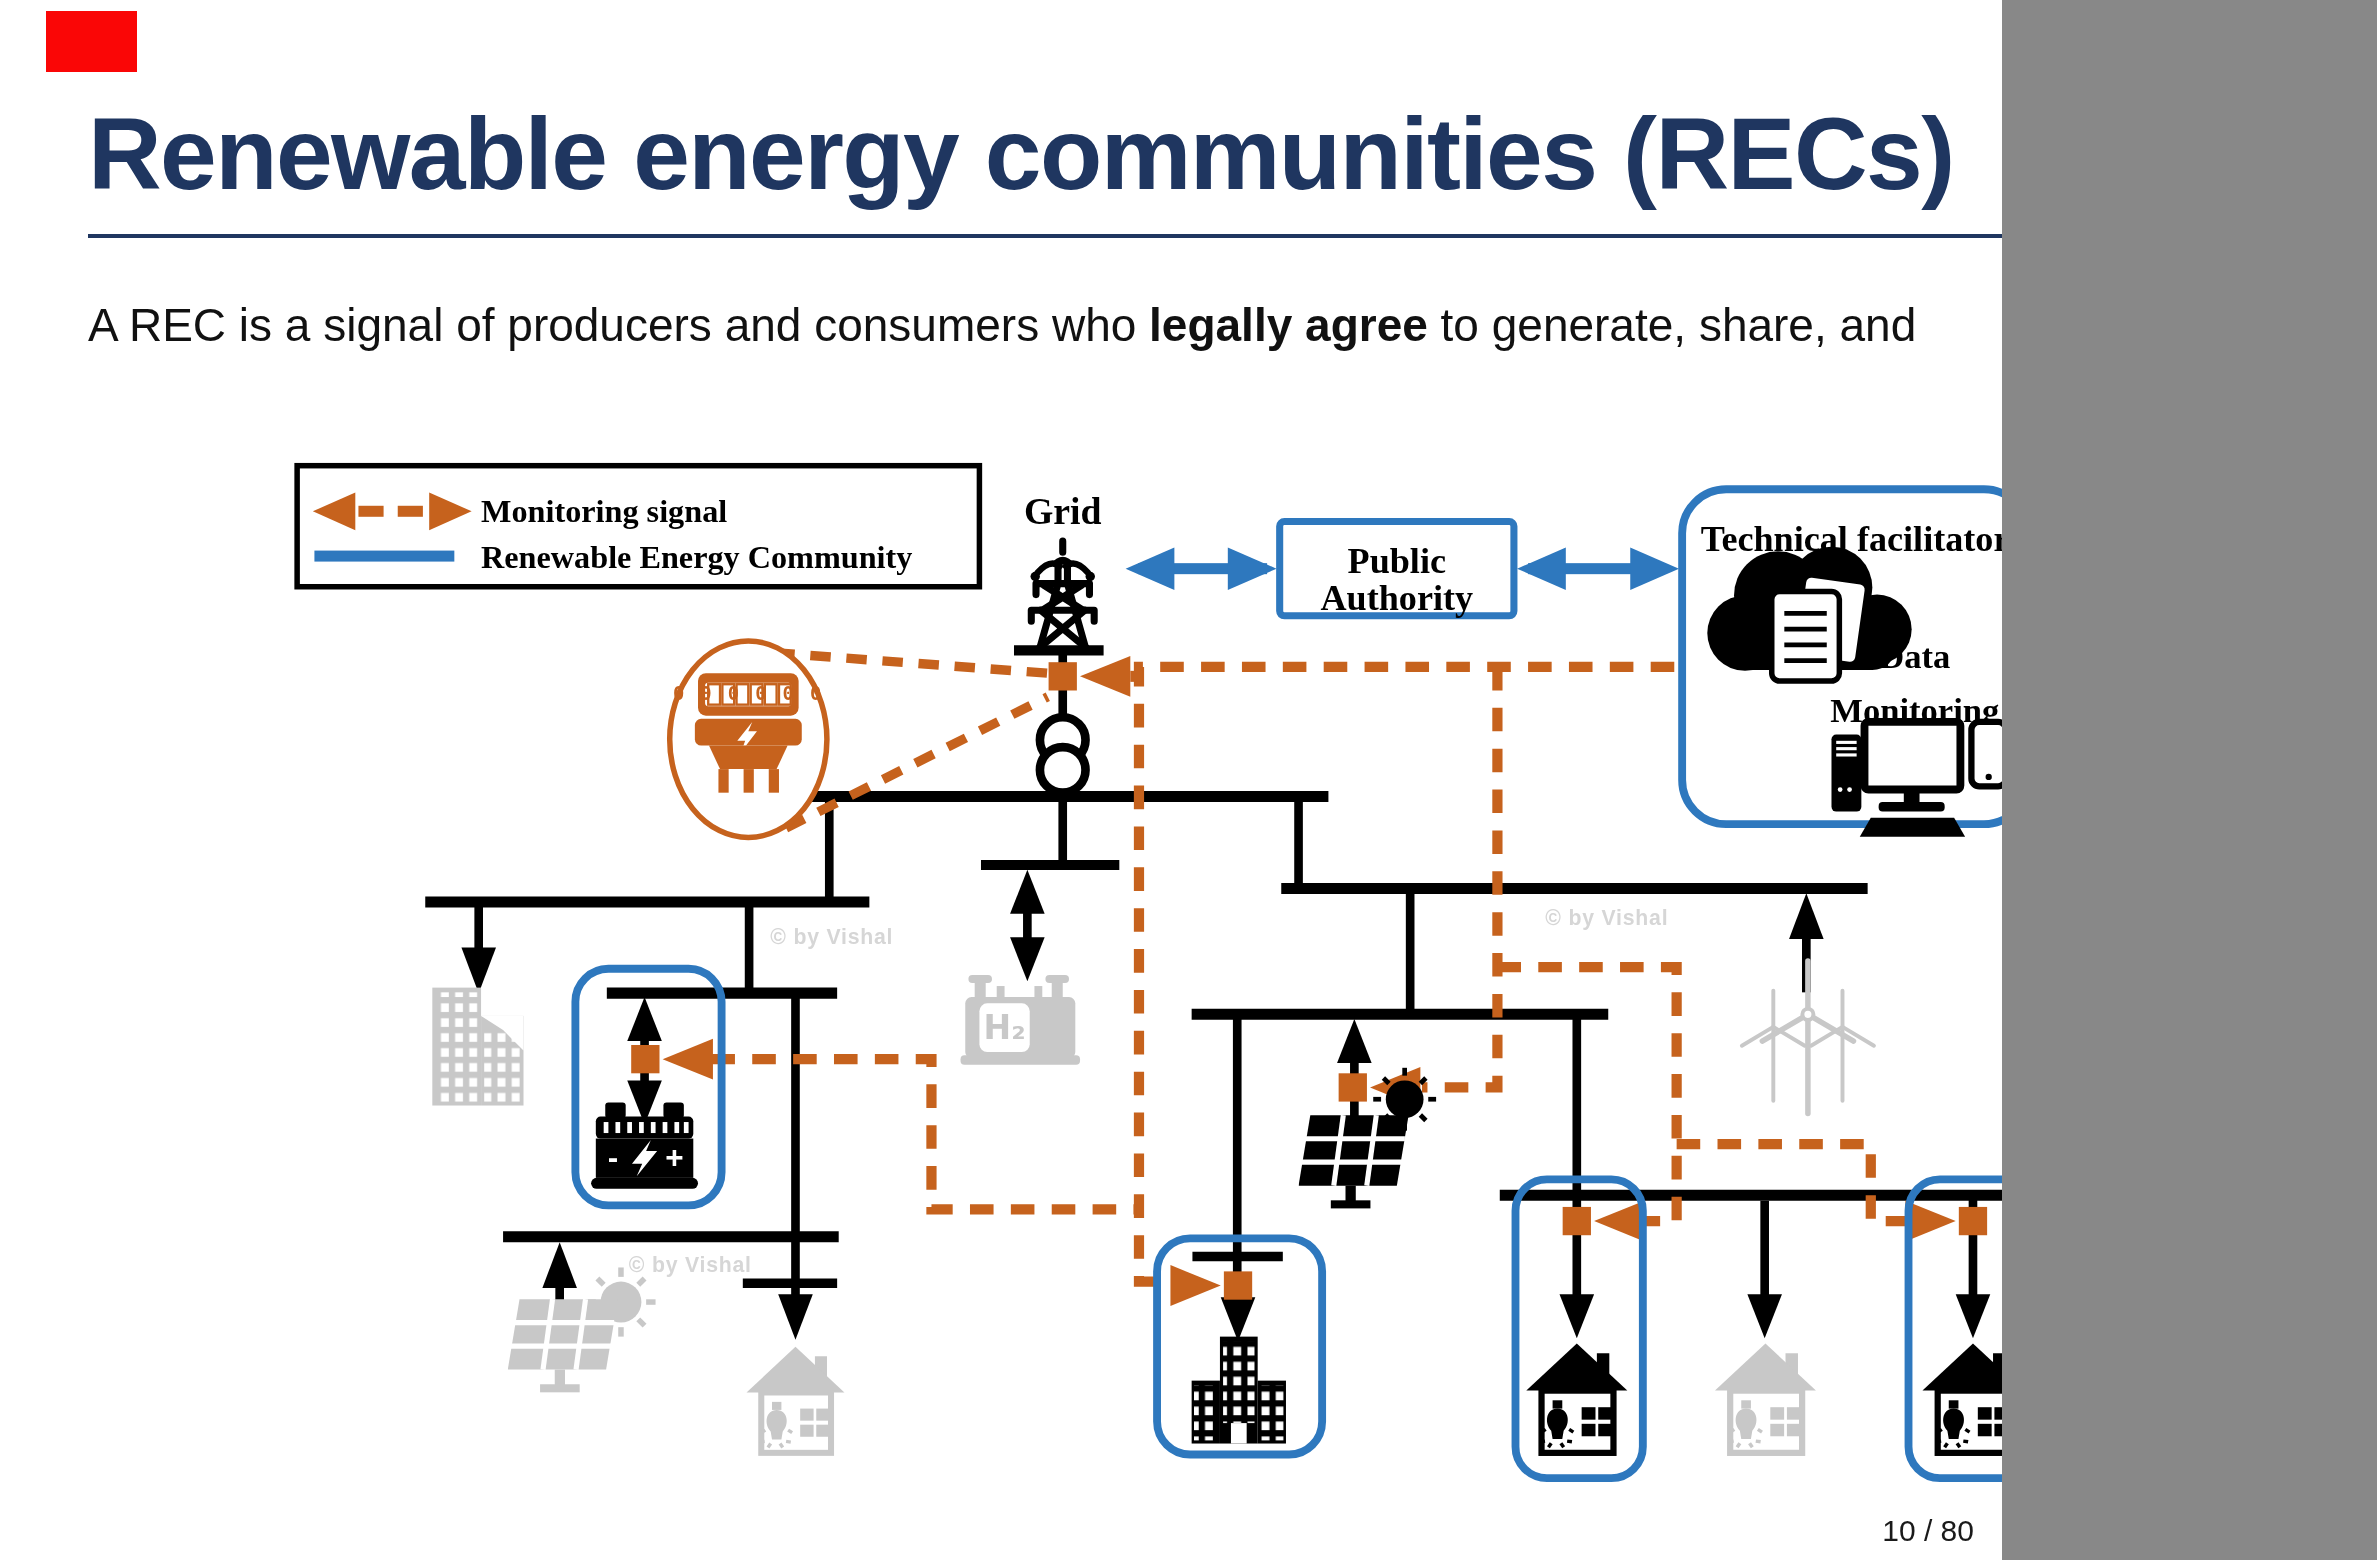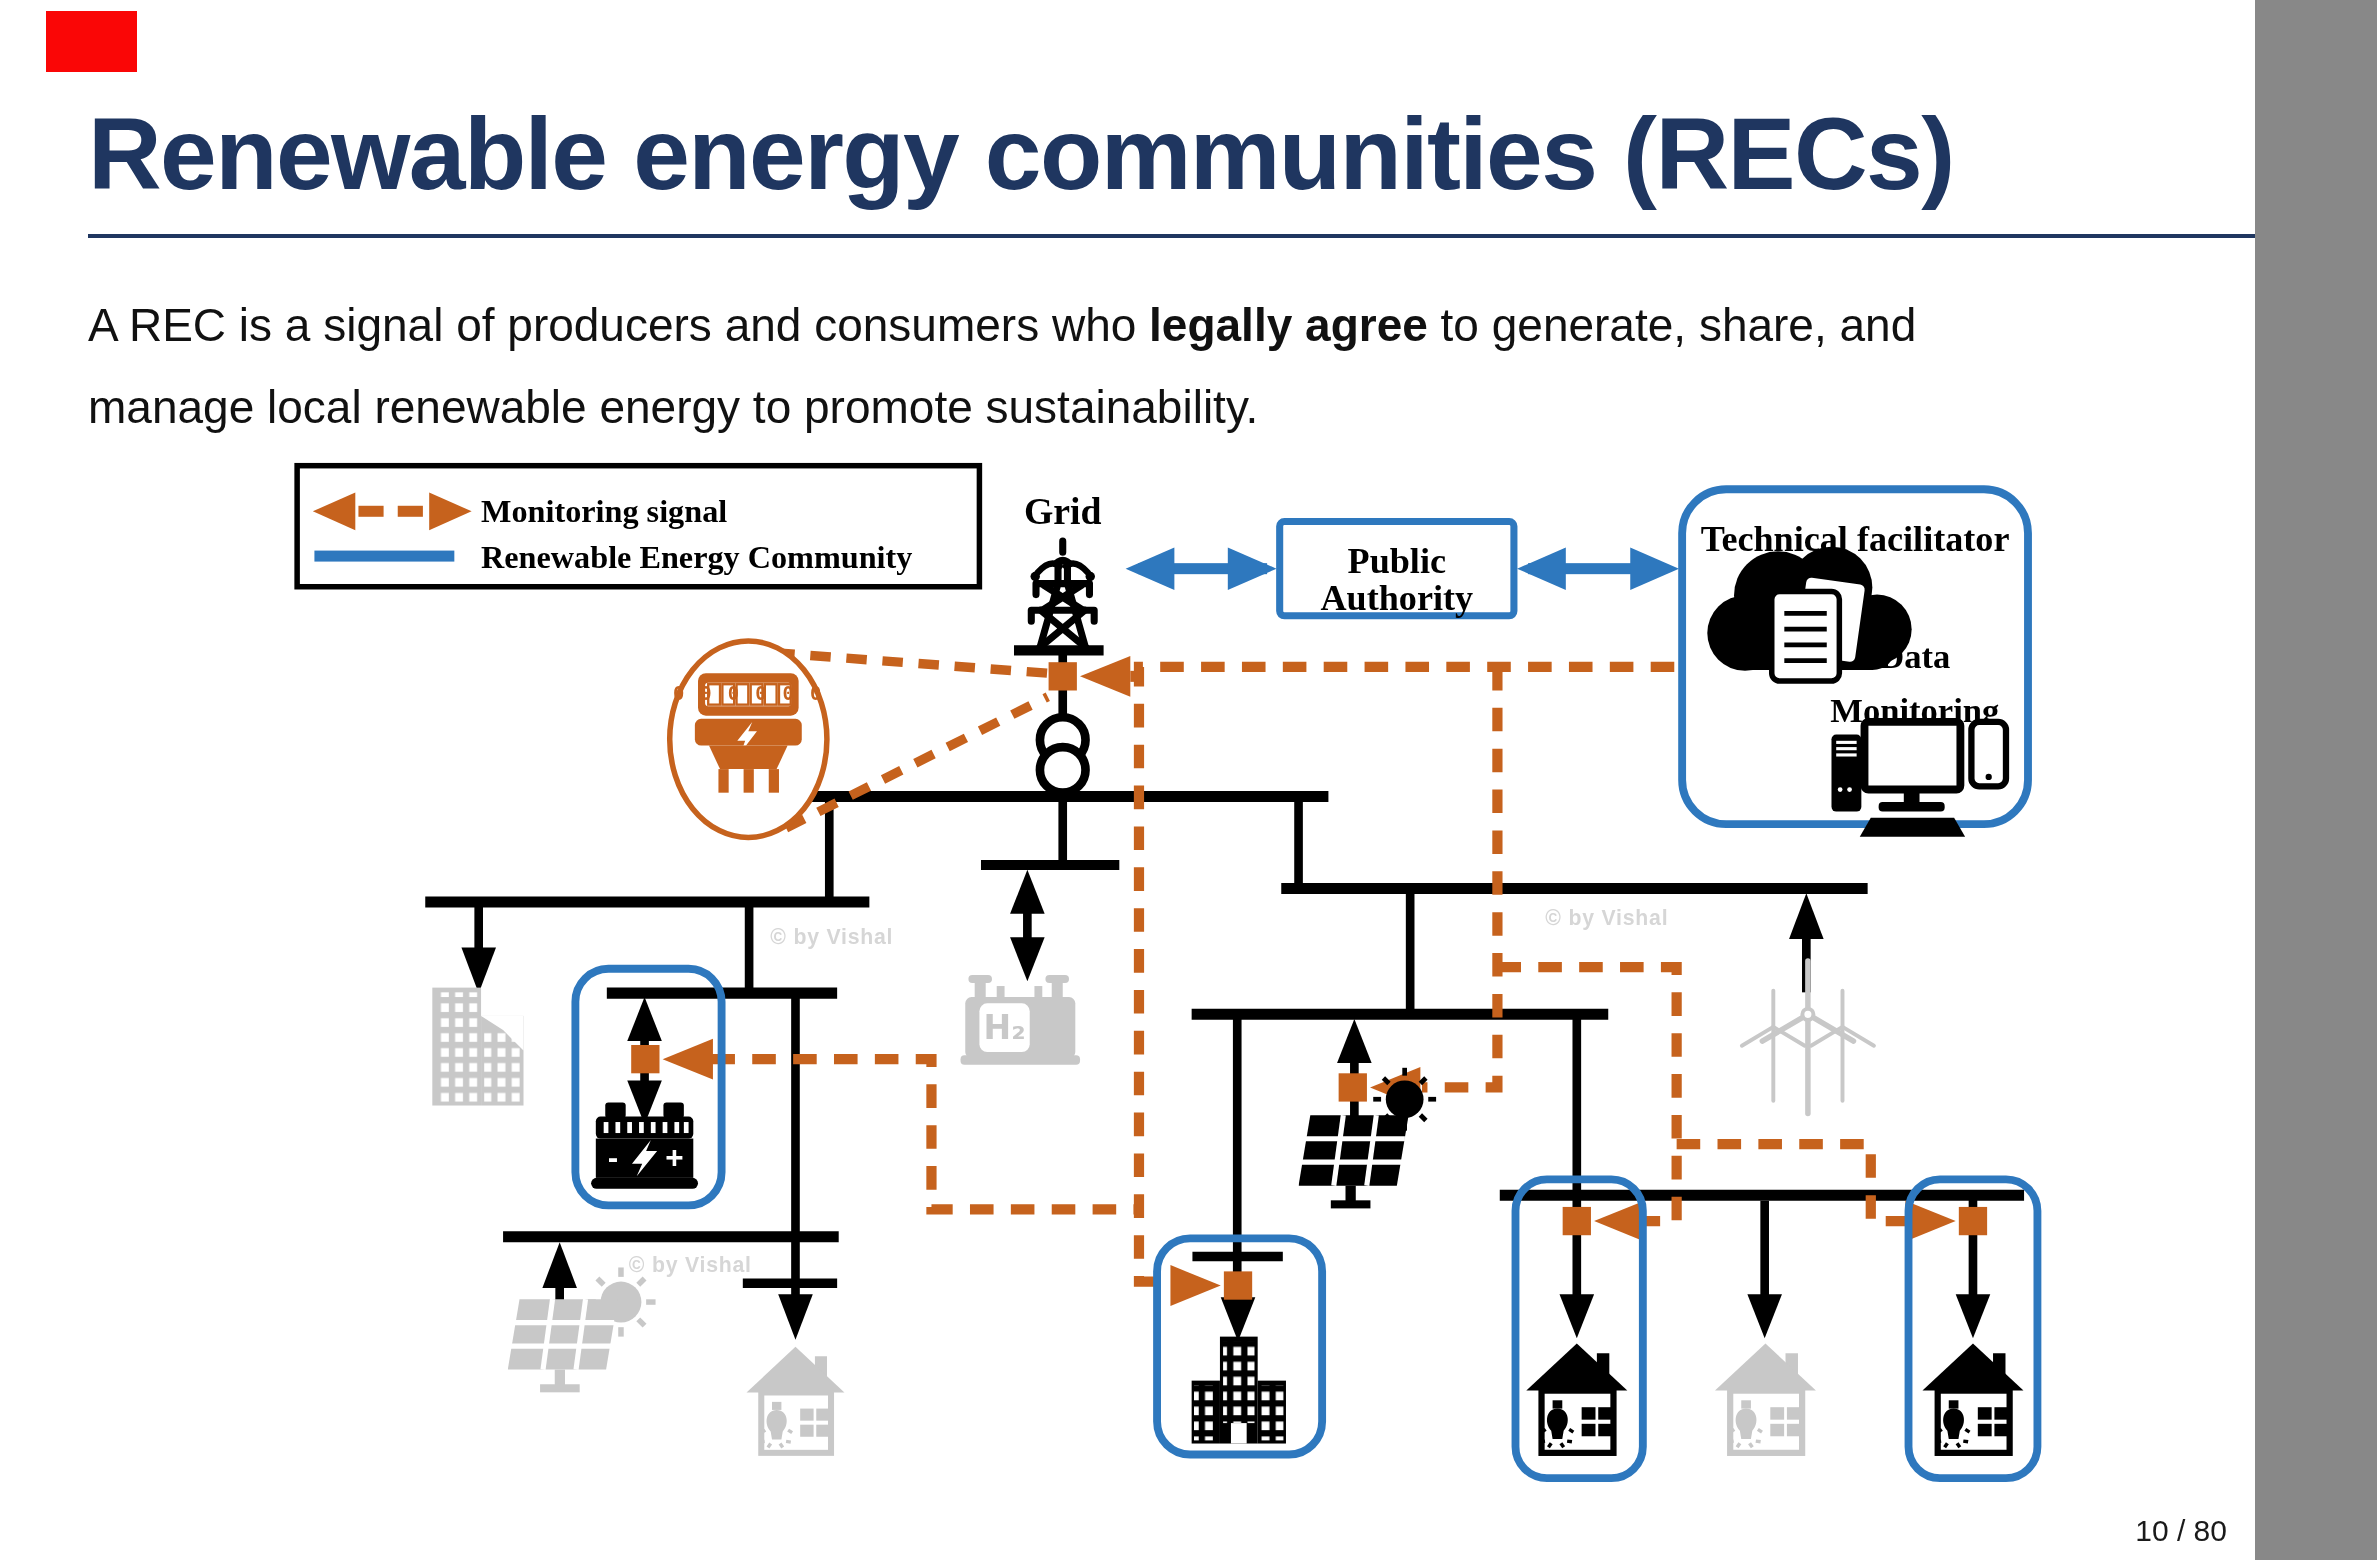--- a/index.html
+++ b/index.html
@@ -1,16 +1,16 @@
 <!DOCTYPE html>
 <html style="--c-navy: #1F3660; --c-orange: #C6621D; --c-blue: #2E78BE; --c-icongray: #C8C8C8; --c-wmgray: #D6D6D6; --c-red: #FA0606;font-size:12.6px"><head>
 <meta charset="utf-8">
 <style>
   html,body{margin:0;padding:0;background:#888;}
-  .slide{position:relative;width:2255px;height:1561px;background:#fff;overflow:hidden;
+  .slide{position:relative;width:2002px;height:1561px;background:#fff;overflow:hidden;
          font-family:"Liberation Sans",sans-serif;}
   .corner-marker{position:absolute;left:46px;top:11px;width:91px;height:61px;background:var(--c-red);}
   .title{position:absolute;left:88px;top:103px;font-size:102px;line-height:102px;font-weight:bold;
          color:var(--c-navy);letter-spacing:-1.6px;white-space:nowrap;}
   .title-rule{position:absolute;left:88px;top:234px;width:2233px;height:3.9px;background:var(--c-navy);}
   .body-text{position:absolute;left:88px;top:284px;width:1887px;font-size:46px;line-height:82px;color:#111;}
   .diagram{position:absolute;left:0;top:0;width:2377px;height:1561px;}
   .page-num{position:absolute;right:28px;top:1514px;font-size:30px;color:#1a1a1a;}
   svg text{font-family:"Liberation Serif",serif;font-weight:bold;fill:#000;}
   svg text.wm{font-family:"Liberation Sans",sans-serif;font-size:27px;fill:var(--c-wmgray);letter-spacing:1px;}
@@ -29,21 +29,21 @@
 </head>
 <body>
 
 <div class="slide">
 
   <div class="corner-marker"></div>
 
   <div class="title">Renewable energy communities (RECs)</div>
   <div class="title-rule"></div>
 
-  <div class="body-text"><span>A REC is a signal of producers and consumers who </span><b>legally agree</b><span> to generate, share, and</span><br><span>manage local renewable energy to promote sustainability.</span></div>
+  <div class="body-text"><span>A REC is a signal of producers and consumers who </span><b>legally agree</b><span> to generate, share, and</span><br></div>
 
   <svg class="diagram" viewBox="0 0 3024 1985">
     <defs>
       <pattern id="win" width="18" height="19" patternUnits="userSpaceOnUse">
         <rect x="3" y="3" width="10" height="11" fill="#fff"></rect>
       </pattern>
       <symbol id="sym-house" viewBox="0 0 150 168">
         <rect x="104" y="16" width="18" height="44" fill="currentColor"></rect>
         <polygon points="75,2 148,70 2,70" fill="currentColor"></polygon>
         <rect x="24" y="70" width="104" height="90" fill="#fff" stroke="currentColor" stroke-width="9"></rect>

